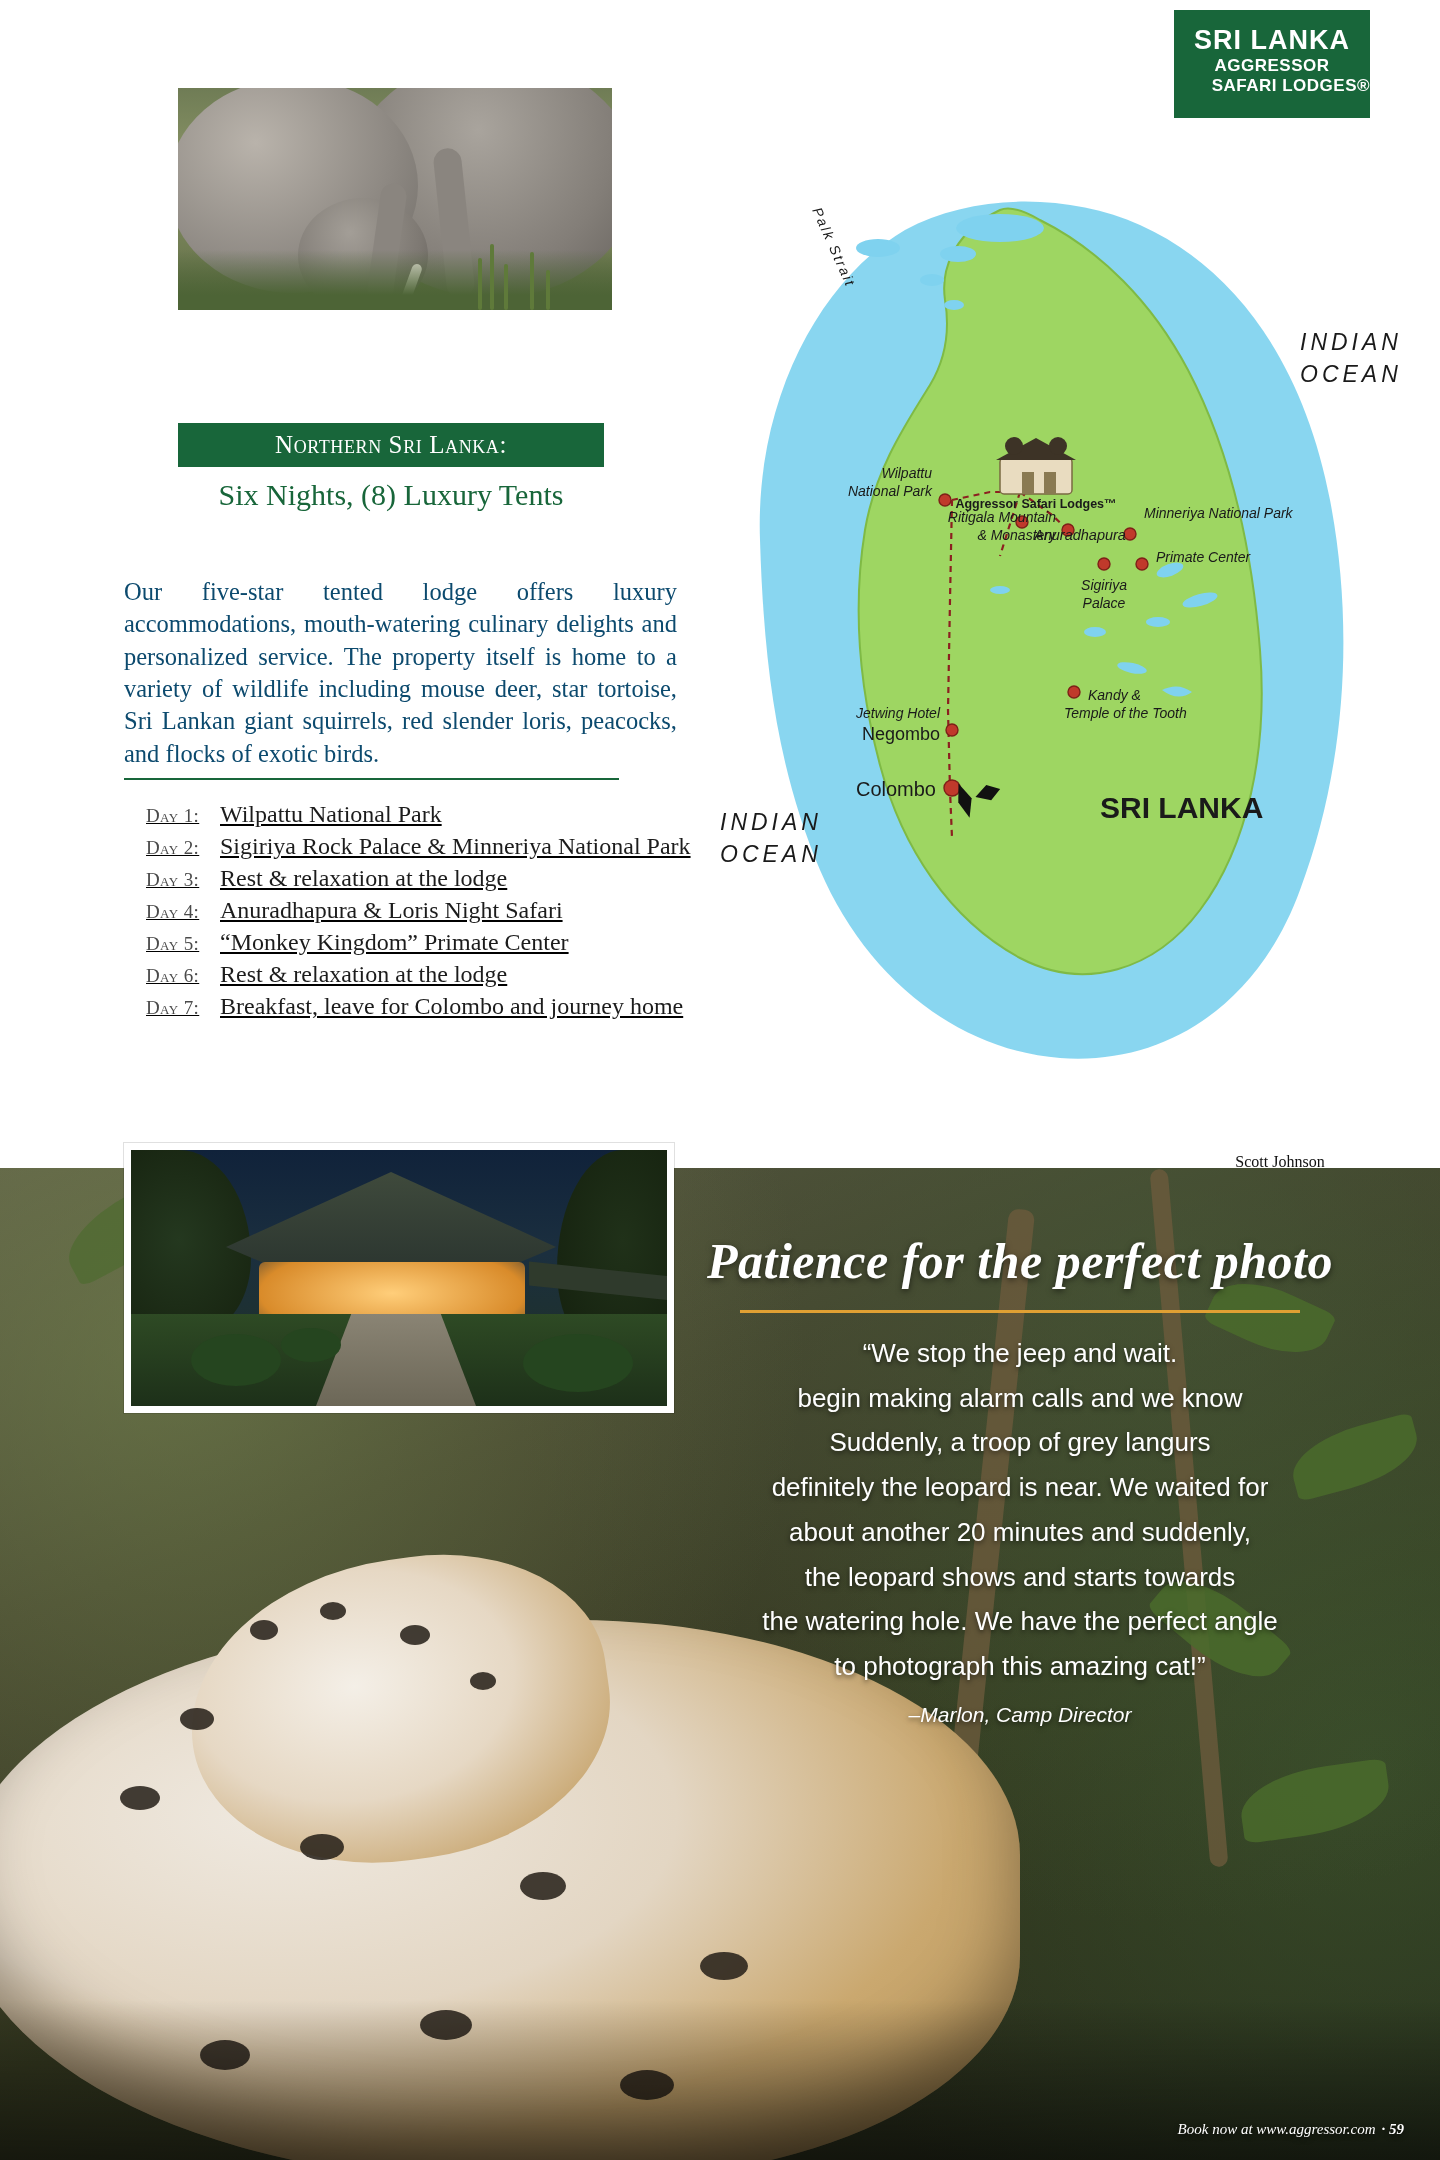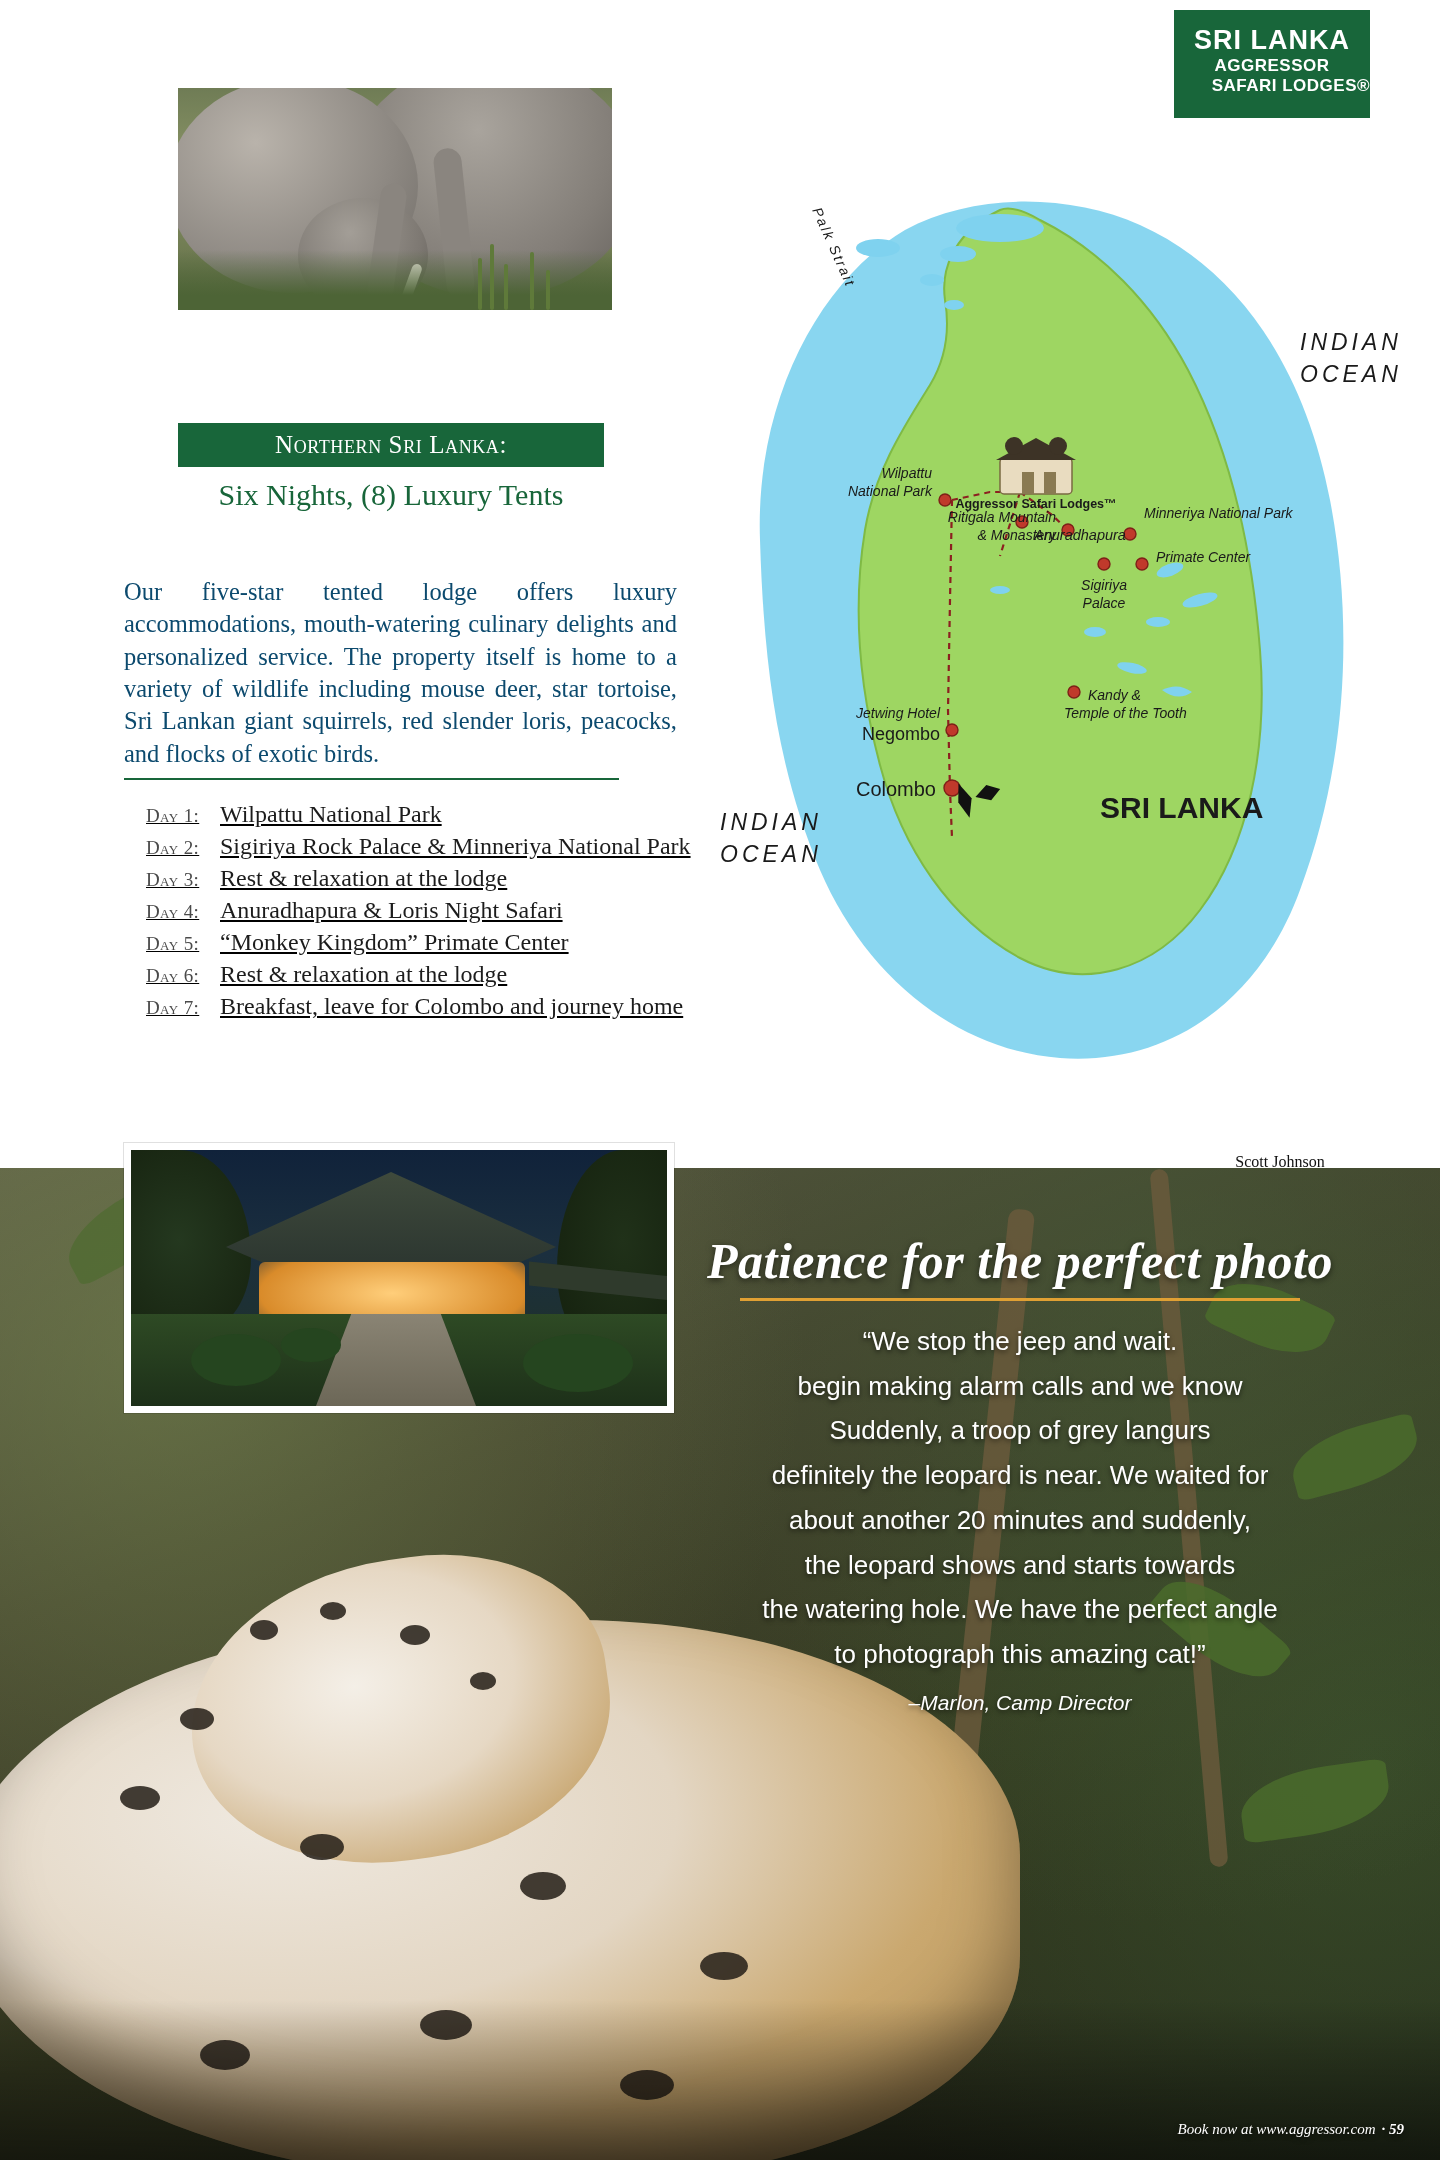--- a/index.html
+++ b/index.html
@@ -244,21 +244,21 @@
     text-align: center;
     color: #ffffff;
   }
   #quote-title {
     font-family: "Liberation Serif", serif;
     font-style: italic;
     font-weight: bold;
     font-size: 50px;
     letter-spacing: 0.5px;
     text-shadow: 0 2px 6px rgba(0,0,0,.55);
-    margin-bottom: 8px;
+    margin-bottom: 20px;
   }
   #quote-rule {
     width: 560px; height: 3px; margin: 4px auto 18px auto;
     background: #e0a033;
   }
   #quote-body {
     font-family: "Liberation Sans", sans-serif;
     font-size: 26px;
     line-height: 1.72;
     text-shadow: 0 2px 5px rgba(0,0,0,.6);

